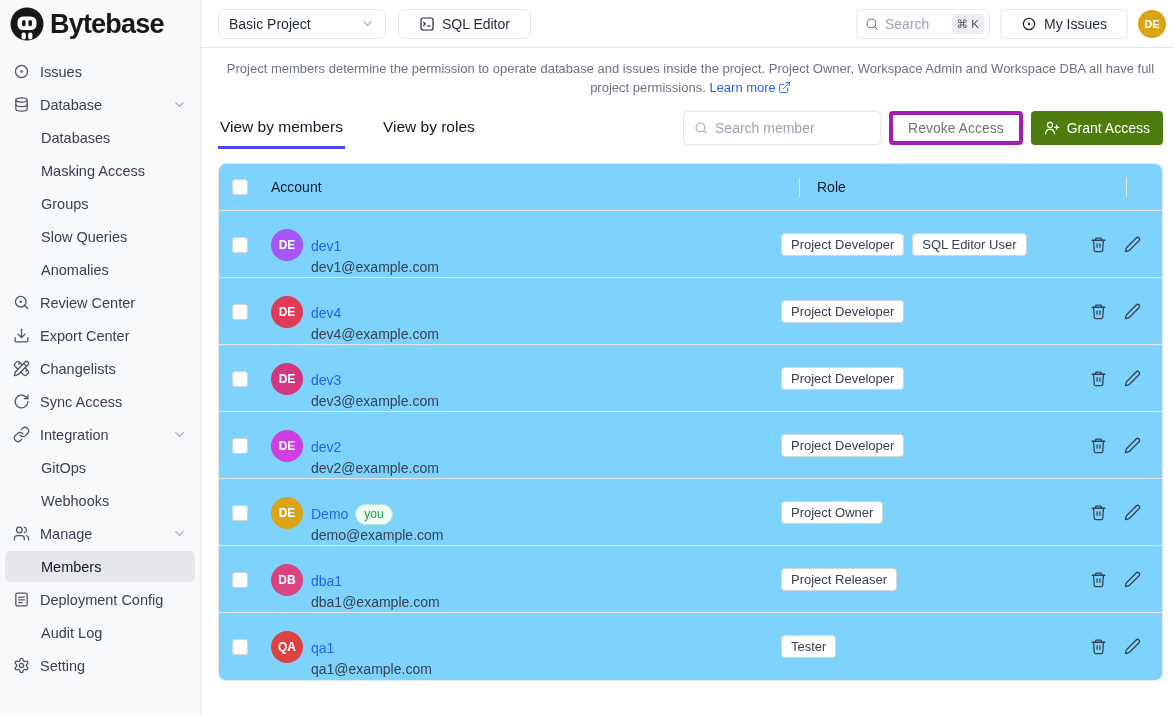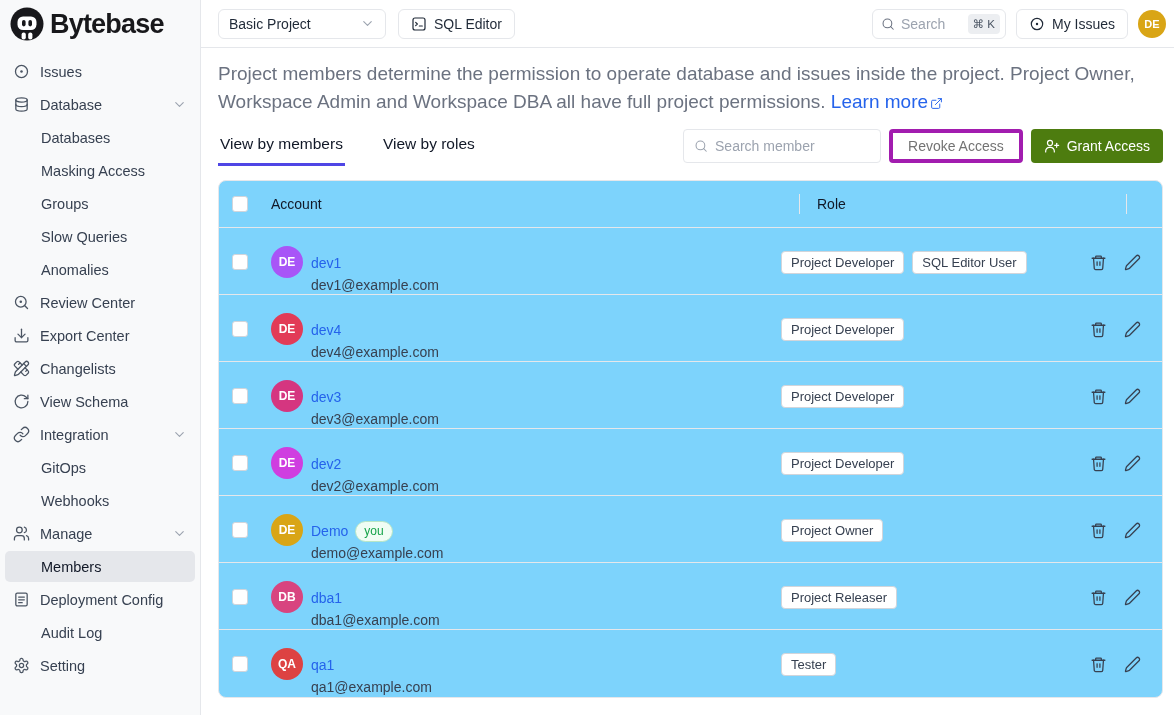--- a/index.html
+++ b/index.html
@@ -30,32 +30,32 @@
   
   .main { flex:1; display:flex; flex-direction:column; min-width:0; }
   .topbar { height:48px; min-height:48px; border-bottom:1px solid #e5e7eb; display:flex; align-items:center;
             padding:0 8px 0 17px; gap:12px; }
   .proj-select { width:168px; height:30px; border:1px solid #e5e7eb; border-radius:6px; background:#fff;
                  display:flex; align-items:center; justify-content:space-between; padding:0 10px; font-size:14px;
                  color:#1f2937; cursor:pointer; }
   .proj-select .chev { width:15px; height:15px; color:#9ca3af; }
   .proj-select .chev svg { width:15px; height:15px; }
   .btn-outline { height:30px; border:1px solid #e5e7eb; border-radius:6px; background:#fff; display:flex;
-                 align-items:center; gap:7px; padding:0 12px; font-size:14px; color:#1f2937; cursor:pointer; }
+                 align-items:center; gap:7px; padding:0 20px; font-size:14px; color:#1f2937; cursor:pointer; }
   .btn-outline .icn, .btn-outline .icn svg { width:16px; height:16px; }
   .topbar-right { margin-left:auto; display:flex; align-items:center; gap:10px; }
   .search-box { width:134px; height:30px; border:1px solid #e5e7eb; border-radius:6px; background:#fff;
                 display:flex; align-items:center; gap:6px; padding:0 5px 0 8px; font-size:14px; color:#9ca3af; cursor:text; }
   .search-box .icn, .search-box .icn svg { width:14px; height:14px; color:#6b7280; }
   .kbd { margin-left:auto; background:#eceef1; border-radius:4px; font-size:11.5px; padding:3px 5px; color:#4b5563; white-space:nowrap; }
   .avatar-sm { width:28px; height:28px; border-radius:50%; background:#d9a516; color:#fff; font-size:11px;
                font-weight:700; display:flex; align-items:center; justify-content:center; cursor:pointer; }
 
   .content { padding:12px 11px 0 17px; flex:1; }
-  .desc { font-size:19px; color:#6b7280; line-height:1.45; max-width:948px; }
+  .desc { font-size:13px; color:#6b7280; line-height:1.45; max-width:948px;text-align:center; }
   .link { color:#2563eb; text-decoration:none; cursor:pointer; }
   .ext-icn { display:inline-block; vertical-align:-2px; margin-left:2px; color:#2563eb; }
   .ext-icn svg { width:13px; height:13px; }
 
   .tabs-row { display:flex; align-items:center; margin-top:10px; }
   .tabs { display:flex; gap:36px; align-self:stretch; }
   .tab { font-size:15.5px; color:#111827; padding:10px 2px 13px; position:relative; cursor:pointer; }
   .tab.active::after { content:""; position:absolute; left:0; right:0; bottom:0; height:3px; background:#4f46e5; }
   .controls { margin-left:auto; display:flex; align-items:center; gap:8px; }
   .member-search { width:198px; height:34px; border:1px solid #e5e7eb; border-radius:4px; background:#fff;
@@ -185,21 +185,21 @@
         </span>
         <span class="nav-label">Changelists</span>
       </div>
       <div class="nav-item">
         <span class="icn">
           <svg viewBox="0 0 24 24" fill="none" stroke="currentColor" stroke-width="1.8" stroke-linecap="round" stroke-linejoin="round">
             <path d="M21 12a9 9 0 1 1-2.64-6.36L21 8"></path>
             <path d="M21 3v5h-5"></path>
           </svg>
         </span>
-        <span class="nav-label">View Schema</span>
+        <span class="nav-label">Sync Access</span>
       </div>
       <div class="nav-item">
         <span class="icn">
           <svg viewBox="0 0 24 24" fill="none" stroke="currentColor" stroke-width="1.8" stroke-linecap="round" stroke-linejoin="round">
             <path d="M10 13a5 5 0 0 0 7.54.54l3-3a5 5 0 0 0-7.07-7.07l-1.72 1.71"></path>
             <path d="M14 11a5 5 0 0 0-7.54-.54l-3 3a5 5 0 0 0 7.07 7.07l1.71-1.71"></path>
           </svg>
         </span>
         <span class="nav-label">Integration</span>
         <span class="chev">

